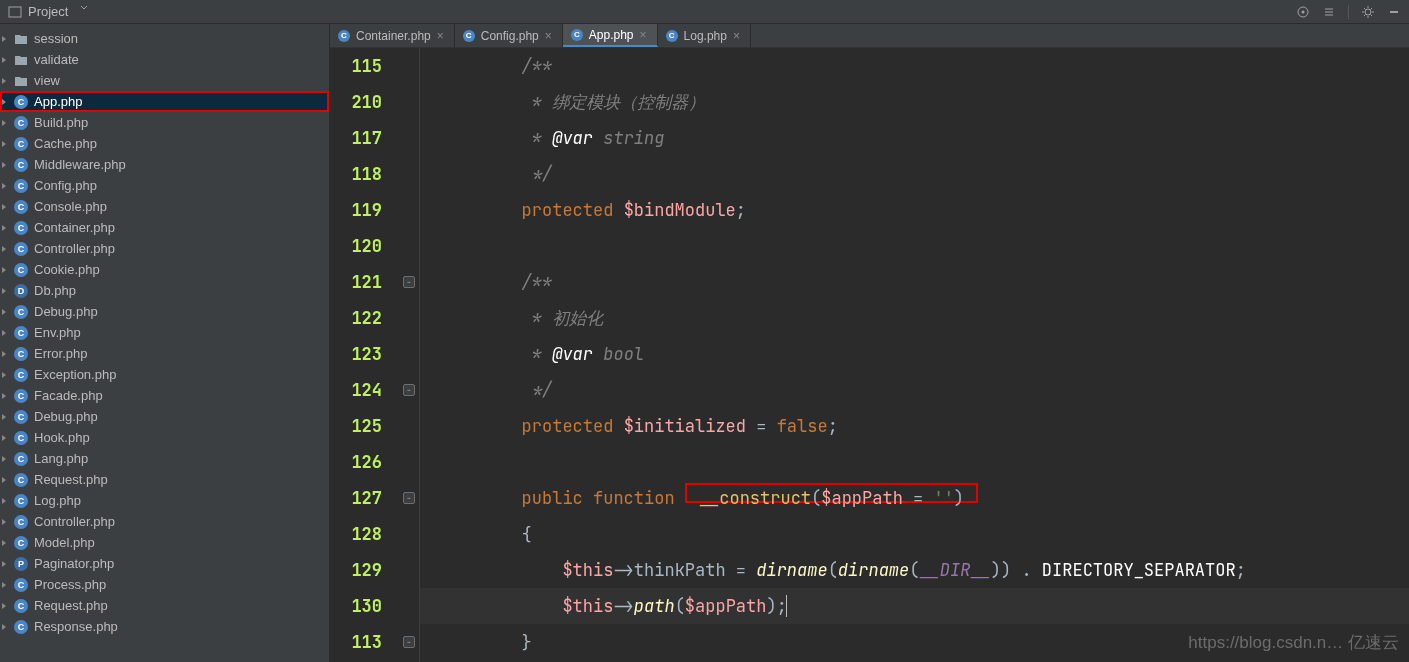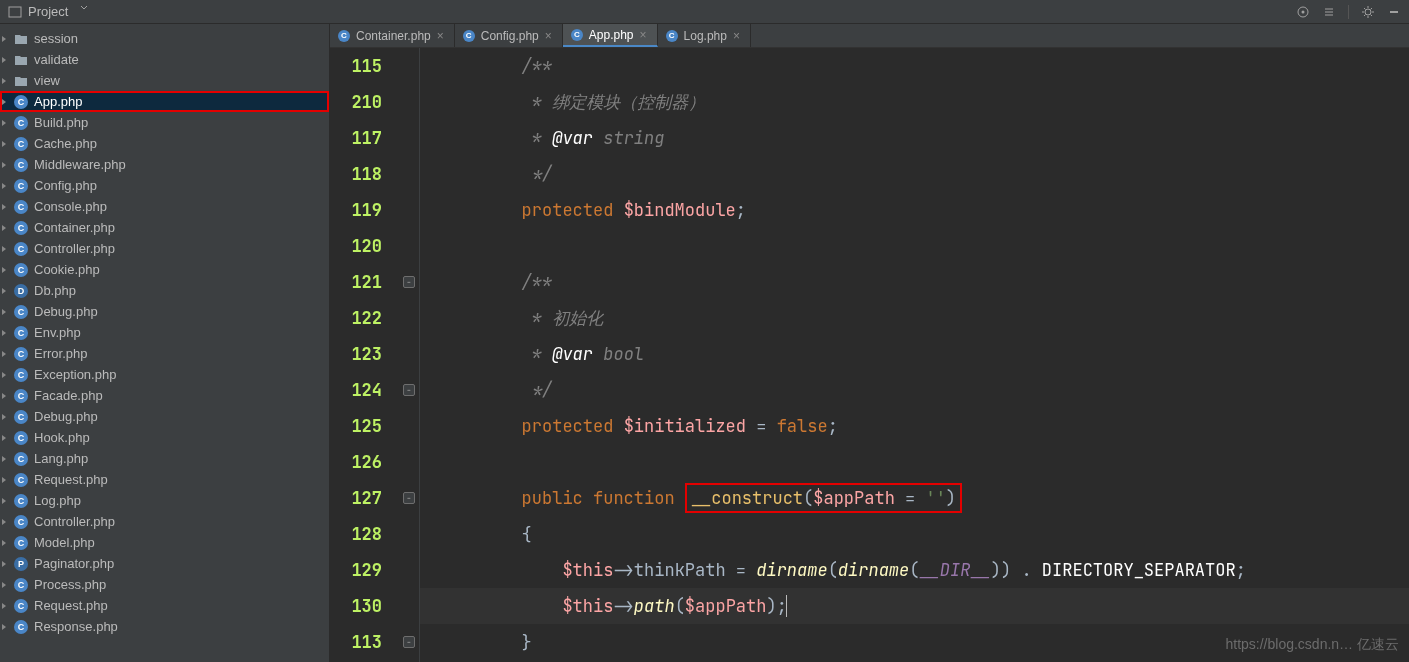--- a/index.html
+++ b/index.html
@@ -162,36 +162,36 @@
   .tok-comment { color: #808080; font-style: italic; }
   .tok-doctag { color: #ffffff; font-style: italic; }
   .tok-func { color: #e8bf6a; }
   .tok-funcCall { color: #fef9c3; font-style: italic;}
   .tok-str { color: #6a8759; }
   .tok-op { color: #a9b7c6; }
   .tok-const { color: #9876aa; font-style: italic; }
   .tok-constUpper { color:#ffffff; }
   .red-box {
     border: 2px solid #e40000;
-    padding: 0 4px;
+    padding: 0 12px;
     margin: -2px 0;
     display: inline-block;
-    height: 30px;
+    height: 20px;
     line-height: 26px;
   }
   .caret {
     border-right: 1px solid #bbbbbb;
     margin-left:-1px;
   }
   .watermark {
     position: fixed;
     right: 10px;
     bottom: 8px;
     color: #888;
-    font-size: 14px;
+    font-size: 17px;
     opacity: .7;
     pointer-events:none;
   }
   
   svg { display:block; }
 </style>
 </head>
 <body>
 
 <div class="tw-header">

